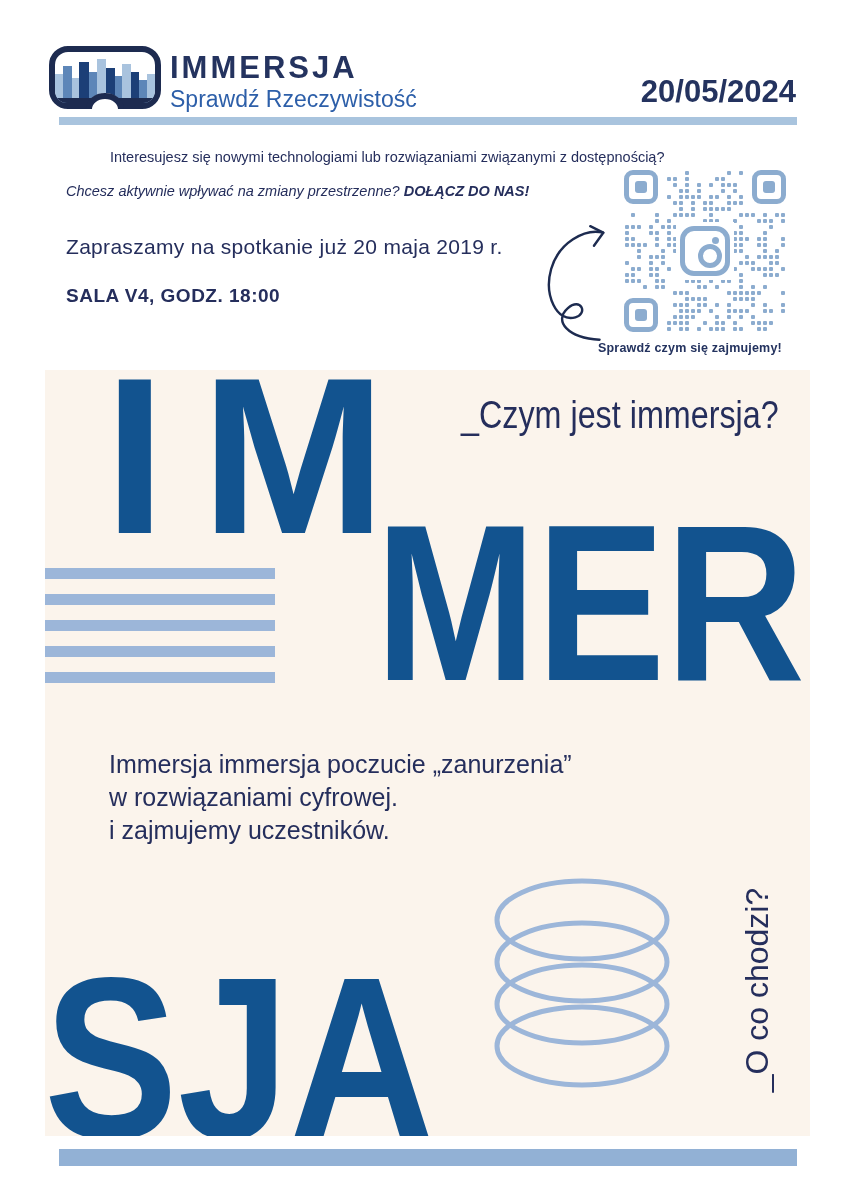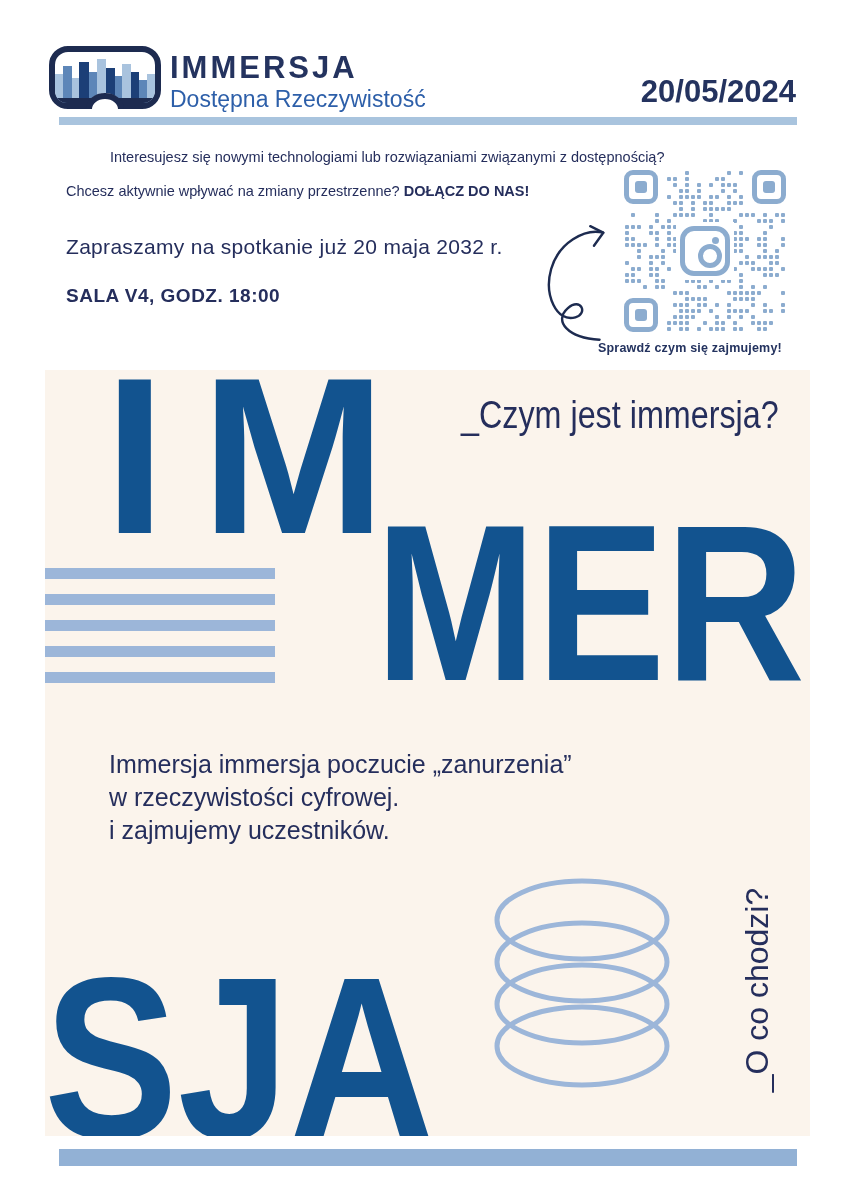--- a/index.html
+++ b/index.html
@@ -13,21 +13,21 @@
   .logo { position:absolute; left:45px; top:46px; width:112px; height:66px; }
   .brand {
     position:absolute; left:166px; top:50px;
     font-size:31px; font-weight:bold; letter-spacing:3px; color:#24335f;
   }
   .tagline { position:absolute; left:166px; top:86px; font-size:23px; color:#2d5fa9; }
   .date { position:absolute; top:74px; right:48px; font-size:31px; font-weight:bold; color:#24335f; }
   .divider { position:absolute; left:55px; top:117px; width:738px; height:8px; background:#a9c4de; }
   
   .q1 { position:absolute; left:62px; top:149px; font-size:14.5px;margin-left:44px; }
-  .q2 { position:absolute; left:62px; top:183px; font-size:14.5px; }
+  .q2 { position:absolute; left:62px; top:183px; font-size:14.5px;font-style:italic; }
   .q2 b { font-weight:bold; }
   .invite { position:absolute; left:62px; top:235px; font-size:21px; letter-spacing:0.3px; }
   .venue { position:absolute; left:62px; top:285px; font-size:19px; font-weight:bold; letter-spacing:0.5px; }
   
   .qr { position:absolute; left:620px; top:170px; width:162px; height:162px; background:#fff; }
   .qr svg { position:absolute; left:0; top:0; }
   .finder { position:absolute; width:34px; height:34px; border:5px solid #8caccf; border-radius:9px; background:#fff; }
   .finder .dot { position:absolute; left:6px; top:6px; width:12px; height:12px; background:#8caccf; border-radius:3px; }
   .finder.tl { left:0; top:0; } .finder.tr { right:0; top:0; } .finder.bl { left:0; bottom:0; }
   .ig-plate { position:absolute; left:52px; top:52px; width:58px; height:58px; background:#fff; }
@@ -77,27 +77,27 @@
       <rect x="73" y="18" width="9" height="39" fill="#a9c3de"></rect>
       <rect x="82" y="26" width="8" height="31" fill="#1c3f77"></rect>
       <rect x="90" y="34" width="8" height="23" fill="#5d86b8"></rect>
       <rect x="98" y="28" width="8" height="29" fill="#a9c3de"></rect>
       <rect x="6" y="52" width="100" height="5" fill="#1d2b50"></rect>
     </g>
     <path d="M40,66 L40,60 A16,13 0 0,1 72,60 L72,66 Z" fill="#ffffff"></path>
     <path d="M40,63 A16,13 0 0,1 72,63" fill="none" stroke="#1d2b50" stroke-width="6"></path>
   </svg>
   <div class="brand">IMMERSJA</div>
-  <div class="tagline">Dostępna Rzeczywistość</div>
+  <div class="tagline">Sprawdź Rzeczywistość</div>
   <div class="date">20/05/2024</div>
   <div class="divider"></div>
 
   <div class="q1">Interesujesz się nowymi technologiami lub rozwiązaniami związanymi z dostępnością?</div>
   <div class="q2"><span>Chcesz aktywnie wpływać na zmiany przestrzenne? </span><b>DOŁĄCZ DO NAS!</b></div>
-  <div class="invite">Zapraszamy na spotkanie już 20 maja 2032 r.</div>
+  <div class="invite">Zapraszamy na spotkanie już 20 maja 2019 r.</div>
   <div class="venue">SALA V4, GODZ. 18:00</div>
 
   <svg class="arrow" width="80" height="140" viewBox="0 0 86 140">
     <path d="M 64 132 C 30 130, 14 112, 30 98 C 44 86, 52 104, 38 108 C 18 114, 4 84, 12 56 C 20 28, 48 12, 68 17" fill="none" stroke="#1d2b50" stroke-width="2.6" stroke-linecap="round"></path>
     <path d="M 68 17 L 54 10 M 68 17 L 58 31" fill="none" stroke="#1d2b50" stroke-width="2.6" stroke-linecap="round"></path>
   </svg>
 
   <div class="qr">
     <svg id="qr-dots" width="162" height="162">
         <rect x="61" y="1" width="4" height="4" rx="1" fill="#8caccf"></rect>
@@ -376,21 +376,21 @@
     <div class="stripes">
       <div class="stripe"></div>
       <div class="stripe"></div>
       <div class="stripe"></div>
       <div class="stripe"></div>
       <div class="stripe"></div>
     </div>
 
     <div class="body-text">
       <div><span>Immersja immersja </span><b>poczucie „zanurzenia”</b><span></span></div>
-      <div><span>w rzeczywistości cyfrowej.</span><b></b><span></span></div>
+      <div><span>w rozwiązaniami cyfrowej.</span><b></b><span></span></div>
       <div><span>i zajmujemy uczestników.</span><b></b><span></span></div>
     </div>
 
     <svg class="spiral" width="180" height="220">
       <ellipse cx="90" cy="42" rx="85" ry="39" fill="none" stroke="#9cb6d9" stroke-width="5"></ellipse>
       <ellipse cx="90" cy="84" rx="85" ry="39" fill="none" stroke="#9cb6d9" stroke-width="5"></ellipse>
       <ellipse cx="90" cy="126" rx="85" ry="39" fill="none" stroke="#9cb6d9" stroke-width="5"></ellipse>
       <ellipse cx="90" cy="168" rx="85" ry="39" fill="none" stroke="#9cb6d9" stroke-width="5"></ellipse>
     </svg>
 

